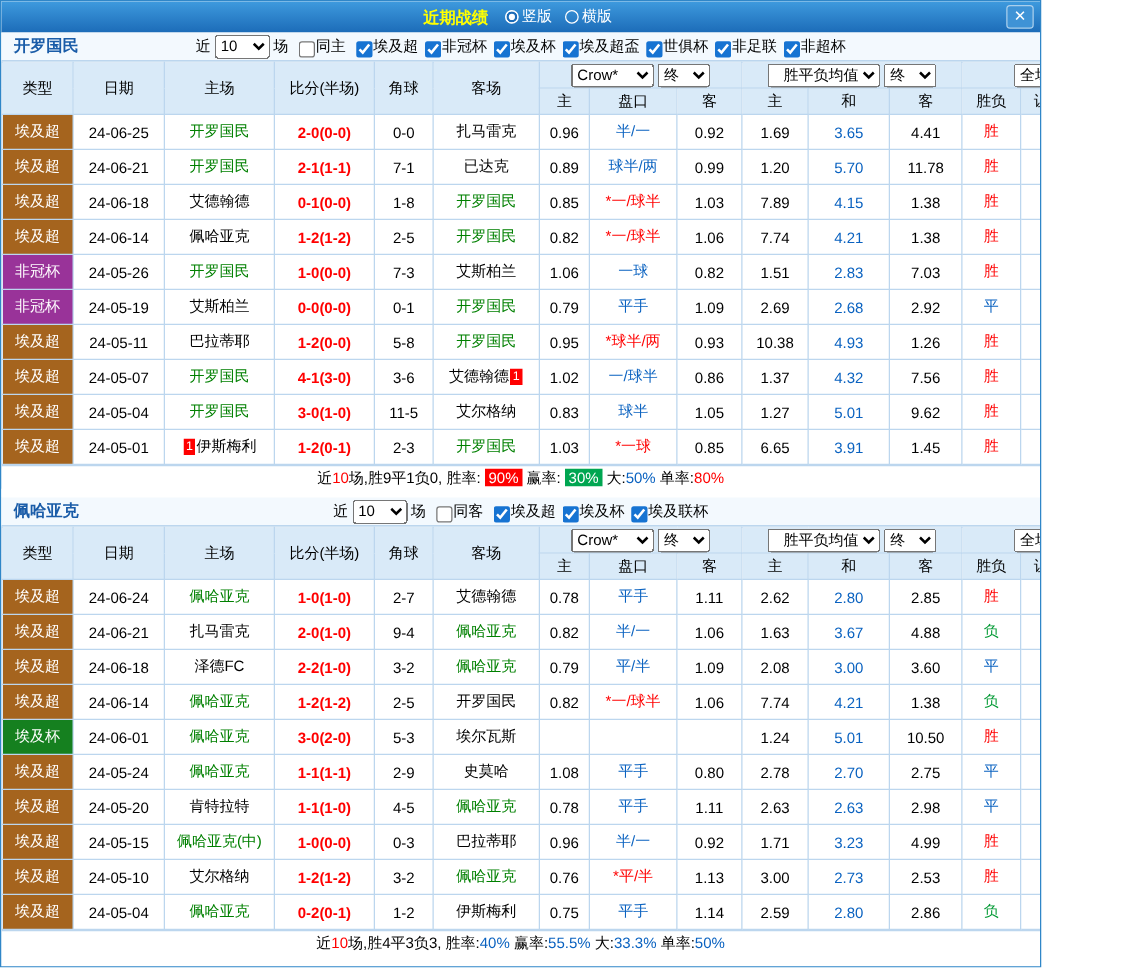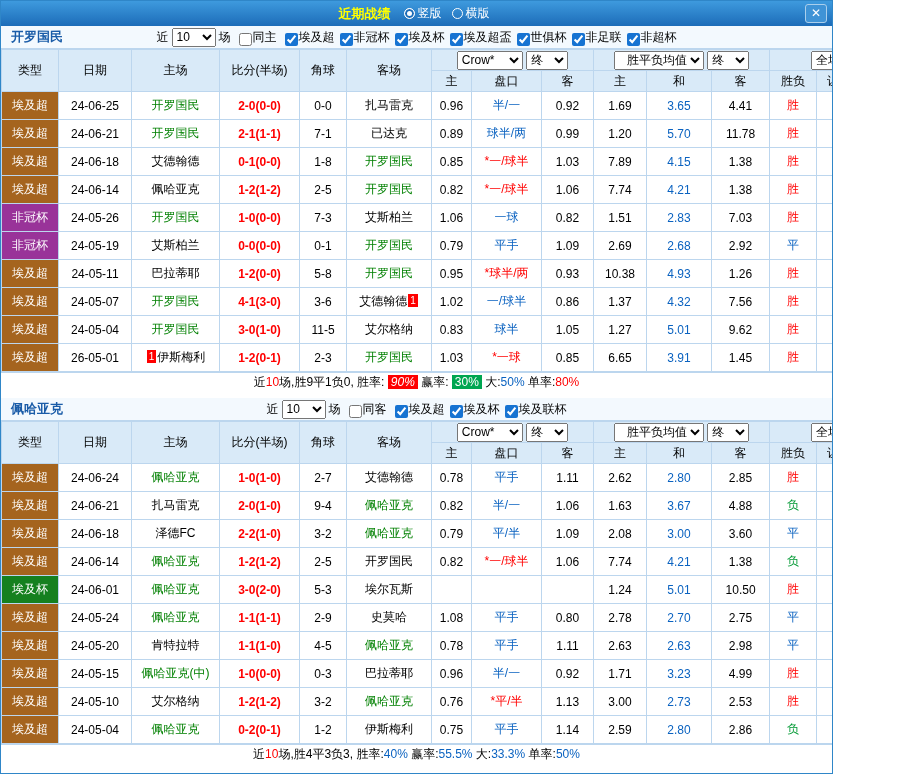--- a/index.html
+++ b/index.html
@@ -33,21 +33,21 @@
   .avg-draw{color:var(--draw_blue,#0a62c0);}
   .v-red{color:var(--win_red,#ff0000);}
   .v-green{color:var(--lose_green,#009933);}
   .v-blue{color:var(--draw_blue,#0a62c0);}
   .team-hl{color:var(--highlight_green,#008000);}
   .rank-badge{display:inline-block;background:var(--badge_red,#ff0000);color:#fff;font-size:10px;line-height:13px;padding:0 2px;margin:0 1px;vertical-align:1px;}
   .summary{height:19px;display:flex;align-items:center;justify-content:center;border-top:1px solid var(--grid_line,#bcd6ee);}
   .summary span{white-space:pre;}
   .s-red{color:var(--win_red,#ff0000);}
   .s-blue{color:var(--draw_blue,#0a62c0);}
-  .s-badge-red{background:var(--badge_red,#ff0000);color:#fff;padding:0 3px;font-style:italic;}
+  .s-badge-red{background:var(--badge_red,#ff0000);color:#fff;padding:0 3px;}
   .s-badge-green{background:var(--badge_green,#00a651);color:#fff;padding:0 3px;}
   .gap{height:7px;background:#fff;}
 </style>
 </head>
 <body>
 
 <div class="page">
 
   <div class="topbar">
     <span class="title">近期战绩</span>
@@ -313,21 +313,21 @@
     <td>1.27</td>
     <td class="avg-draw">5.01</td>
     <td>9.62</td>
     <td class="v-red">胜</td>
     <td class="v-red">赢</td>
     <td class="v-red">大</td>
   </tr>
 
   <tr>
     <td class="cell-type lt-super">埃及超</td>
-    <td>26-05-01</td>
+    <td>24-05-01</td>
     <td><span class="rank-badge">1</span><span>伊斯梅利</span></td>
     <td class="score">1-2(0-1)</td>
     <td>2-3</td>
     <td><span class="team-hl">开罗国民</span></td>
     <td>1.03</td>
     <td class="hcp star">*一球</td>
     <td>0.85</td>
     <td>6.65</td>
     <td class="avg-draw">3.91</td>
     <td>1.45</td>

